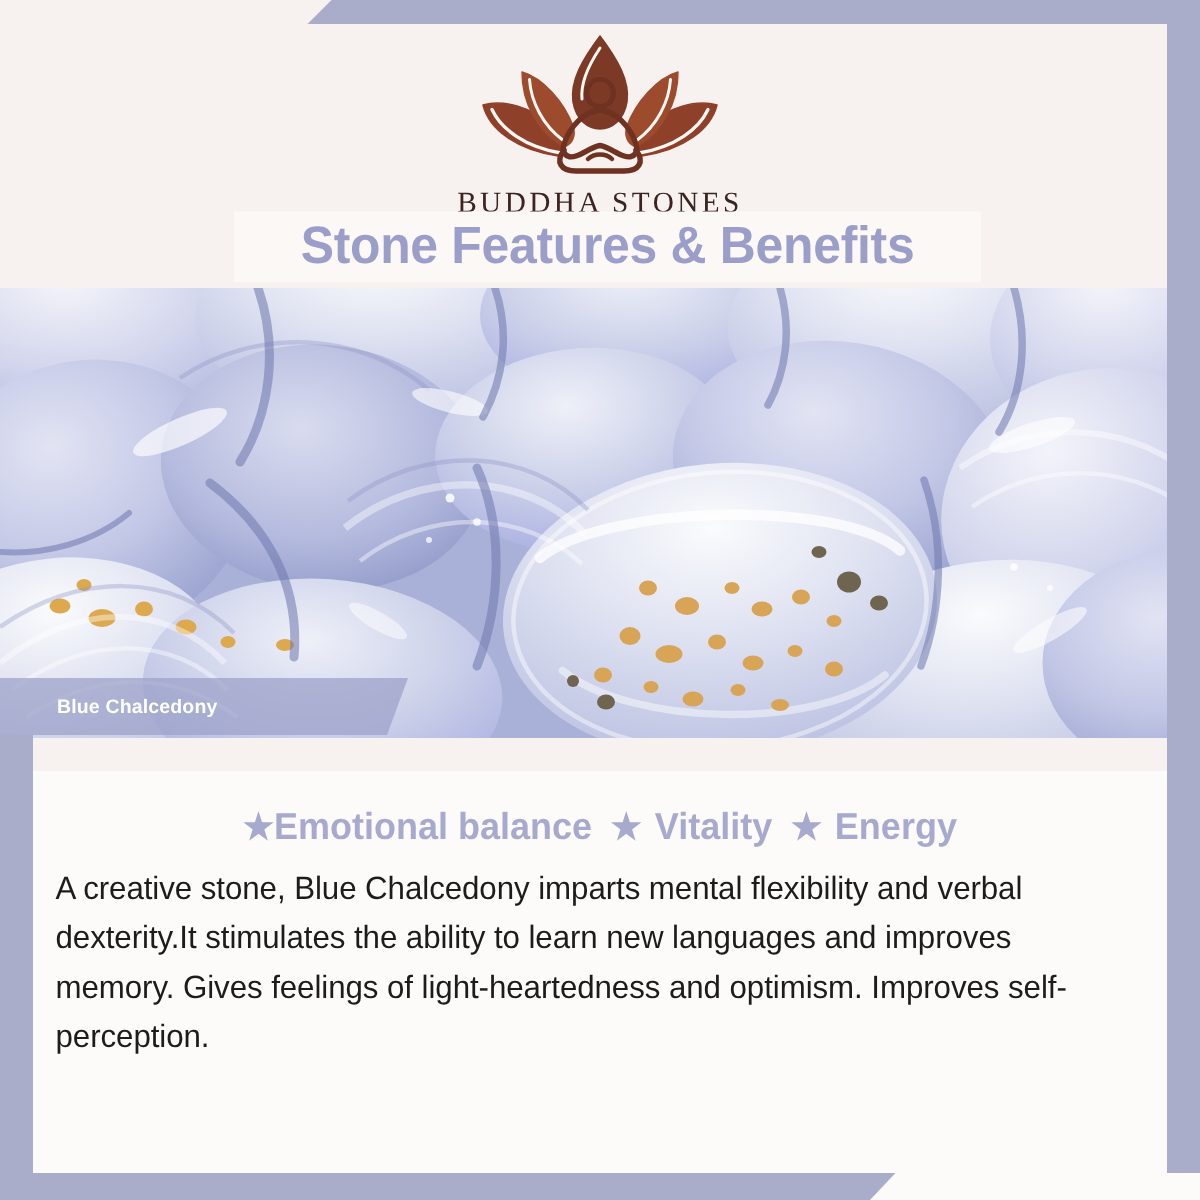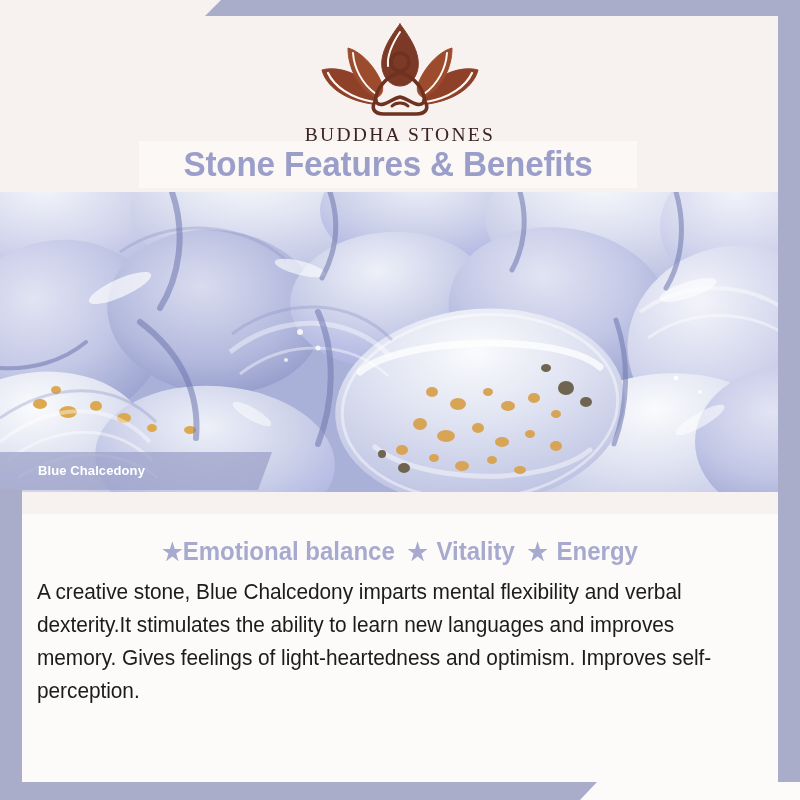--- a/index.html
+++ b/index.html
@@ -73,21 +73,21 @@
     margin-top: 2px;
     font-family: "Liberation Serif", serif;
     font-size: 19.5px;
     letter-spacing: 2.3px;
     color: #3a2320;
     text-align: center;
   }
 
   .title-panel {
     position: absolute;
-    left: 139px; top: 141px;
+    left: 156px; top: 141px;
     width: 498px; height: 47px;
     background: #fbf8f6;
     z-index: 3;
   }
   .title-text {
     position: absolute;
     left: 0; top: 0;
     width: 498px; height: 47px;
     line-height: 45px;
     text-align: center;

